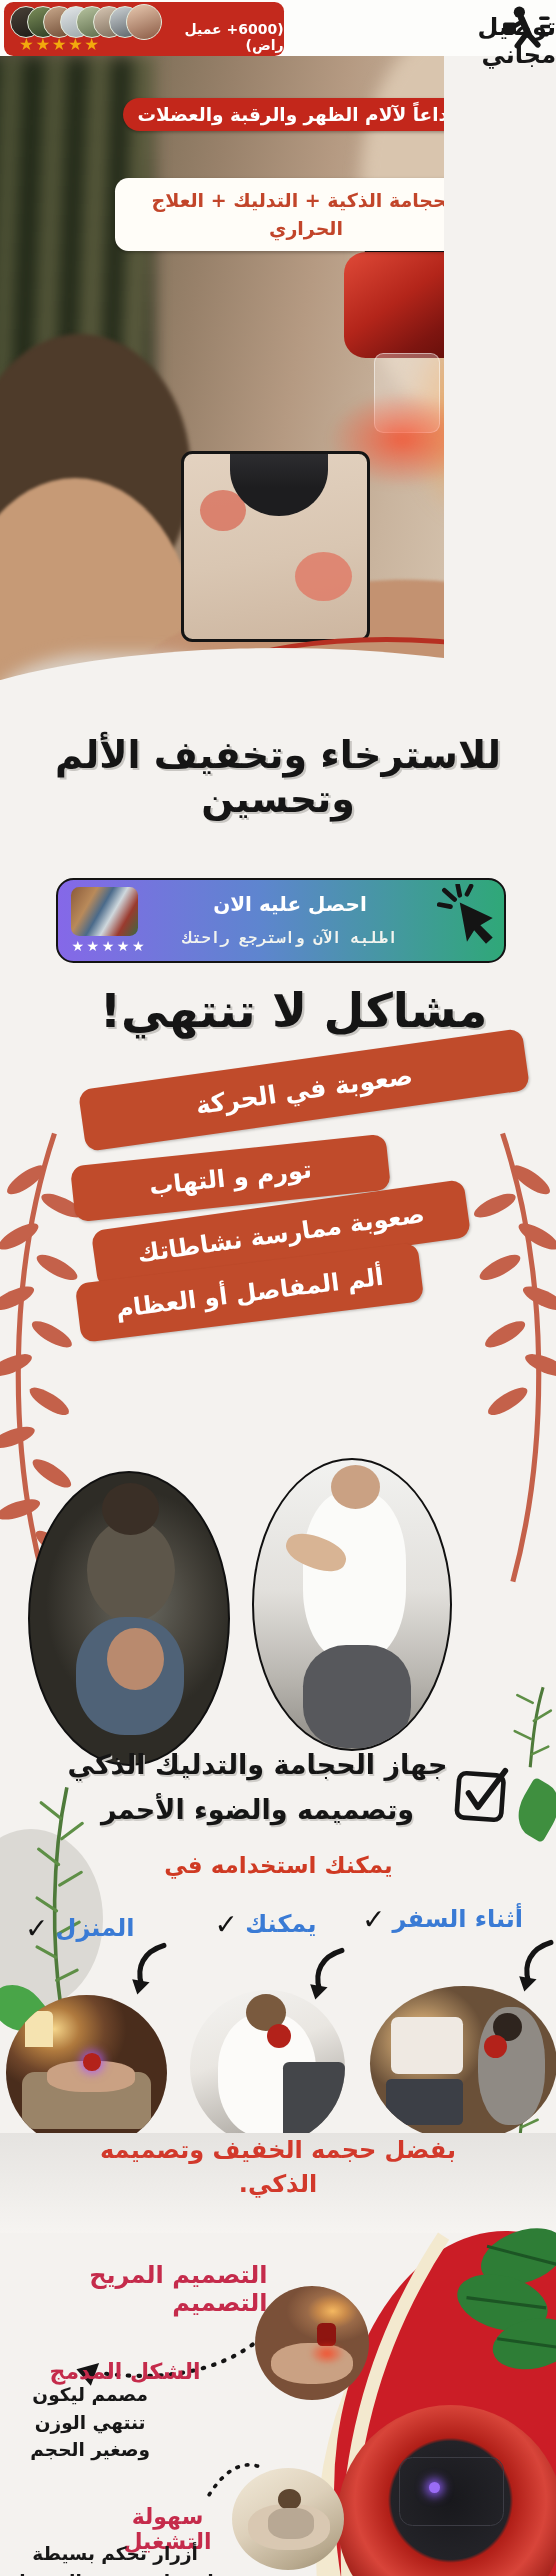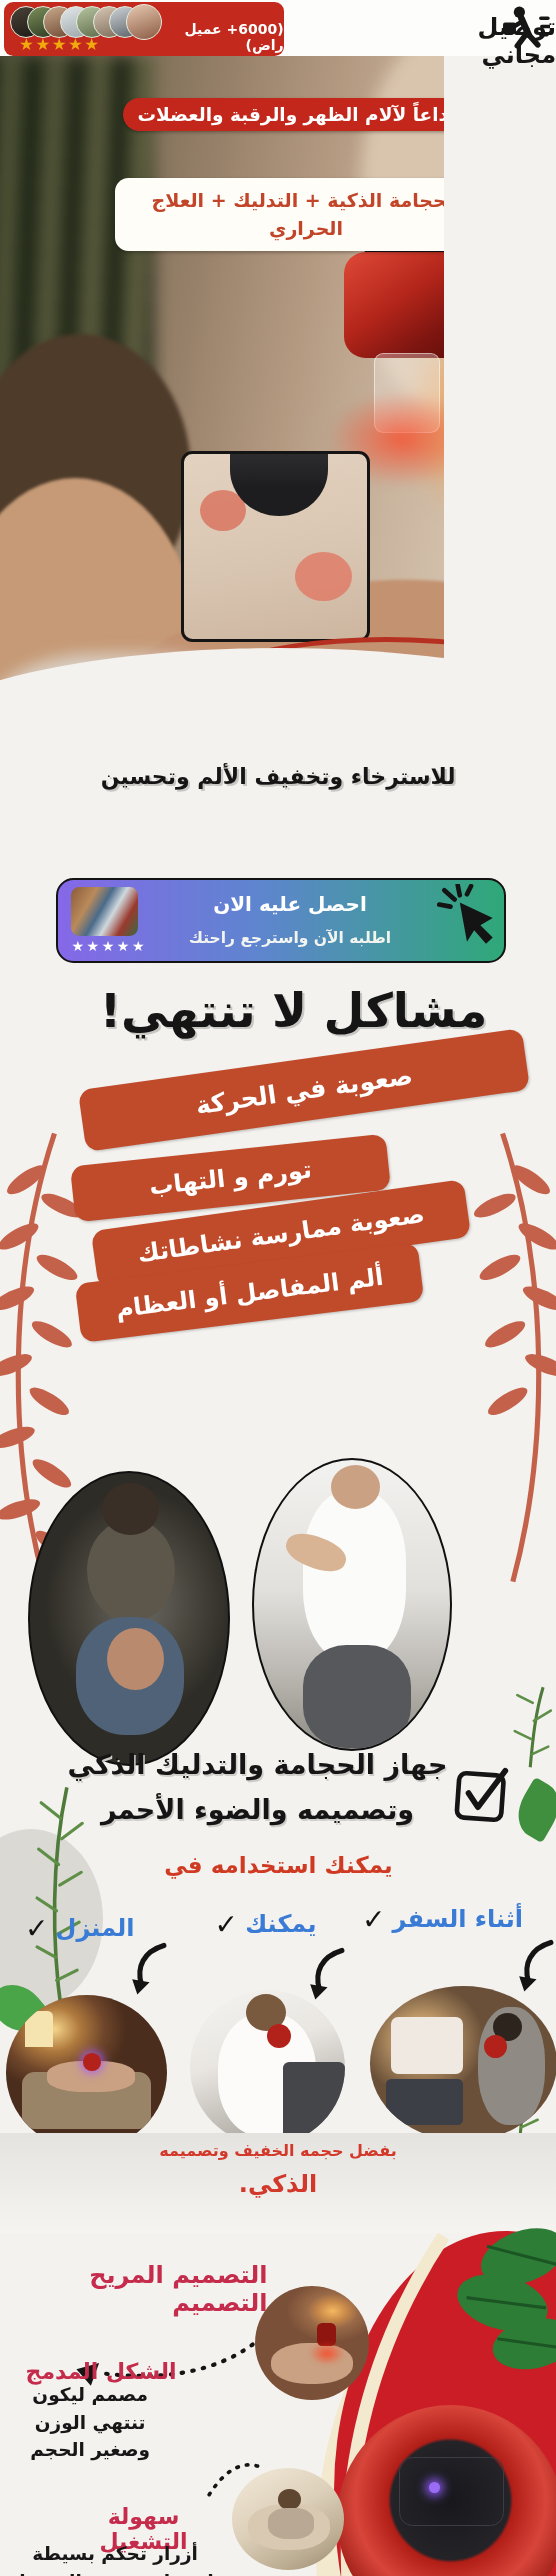--- a/index.html
+++ b/index.html
@@ -50,21 +50,21 @@
   .photo-knee{background:radial-gradient(93px 113px at 55% 45%,#6a6a62 0%,#4a473f 55%,#2e2c26 100%);}
   .photo-back{background:linear-gradient(180deg,#f2f2f0 0%,#e2e0dc 45%,#b9b6b0 75%,#8e8b85 100%);}
   .photo-home{background:radial-gradient(72px 62px at 30% 22%,#f5d58a 0%,#b07a3e 35%,#6e452a 70%,#4a2d1c 100%);}
   .photo-office{background:linear-gradient(160deg,#f5f4f2 0%,#e9e6e1 40%,#b8b4ae 75%,#6e6a64 100%);}
   .photo-travel{background:radial-gradient(62px 57px at 28% 35%,#f2cf8e 0%,#cba36e 35%,#9a7a55 65%,#6a5038 100%);}
   
   .place-label{color:#3a7bd5;font-size:24px;font-weight:bold;}
   .check-glyph{color:#141414;font-size:28px;font-weight:bold;}
   .red-sub{color:#cf3a23;font-size:23px;font-weight:bold;}
   
-  .pink-label{color:#c52b4b;font-size:22px;font-weight:bold;}
+  .pink-label{color:#c52b4b;font-size:22px;font-weight:bold;margin-left:24px;}
   .feat-text{color:#171717;font-size:18.5px;font-weight:bold;line-height:1.5;}
   .blob-red{background:#cb1d26;border-radius:52% 48% 45% 55% / 45% 40% 60% 55%;}
   .blob-cream{background:#f3e9cf;border-radius:55% 45% 42% 58% / 48% 38% 62% 52%;}
   .circle-photo{border-radius:50%;overflow:hidden;}
   .spa-photo{background:radial-gradient(46px 31px at 68% 22%,#f5b860 0%,#c98a4a 30%,#9a6a48 55%,#7a5038 100%);}
   .device-close{background:radial-gradient(circle at 50% 42%,#18181c 0%,#232328 34%,#b01e17 36%,#d8453a 55%,#8e150f 78%,#5e0d08 100%);}
   .couch-photo{background:linear-gradient(150deg,#f2ead9 0%,#ddd0ba 45%,#b8a98e 80%,#96876c 100%);}
 </style>
 </head>
 <body>
@@ -137,31 +137,31 @@
     </div>
     <div class="abs ctr hero-tag" style="left:189px;top:608px;width:173px;height:30px;">
       <span>جهاز الحجامة</span>
     </div>
 
     <div class="abs" style="left:134px;top:581px;width:505px;height:185px;border-radius:50%;
          border-top:5.2px solid #b63022;background:transparent;"></div>
     <div class="abs hero-curve" style="left:-113px;top:592px;width:783px;height:216px;"></div>
   </div>
 
-  <div class="abs ctr big-black" style="left:20.6px;top:748px;width:515px;height:57px;font-size:22px;">
+  <div class="abs ctr big-black" style="left:20.6px;top:748px;width:515px;height:57px;font-size:38px;">
     <span>للاسترخاء وتخفيف الألم وتحسين</span>
   </div>
 
   <div class="abs cta">
     <div class="abs cta-thumb"></div>
     <div class="abs cta-stars" style="left:13.4px;top:58px;">★★★★★</div>
     <div class="abs ctr cta-title" style="left:93px;top:7.2px;width:278px;height:34px;">
       <span>احصل عليه الان</span>
     </div>
-    <div class="abs ctr cta-sub" style="left:93px;top:45px;width:278px;height:26px;">
+    <div class="abs ctr cta-sub" style="left:93px;top:45px;width:278px;height:26px;font-family:Liberation Mono, monospace;">
       <span>اطلبه الآن واسترجع راحتك</span>
     </div>
     <svg class="abs" style="left:379px;top:4.1px;" width="62" height="70" viewBox="0 0 120 136">
       <path d="M44 36 L58 112 L72 90 L95 116 L108 104 L84 80 L108 66 Z" fill="#141414"></path>
       <path d="M34 30 L14 12 M44 22 L40 2 M26 44 L4 40 M58 20 L66 4" stroke="#141414" stroke-width="9" stroke-linecap="round"></path>
     </svg>
   </div>
 
   <div class="abs ctr big-black" style="left:46px;top:972px;width:495px;height:77px;font-size:47px;">
     <span>مشاكل لا تنتهي!</span>
@@ -302,21 +302,21 @@
   <div class="abs oval photo-home" style="left:6.2px;top:1995px;width:161px;height:155px;">
     <div class="abs" style="left:18.5px;top:15.5px;width:28px;height:36px;border-radius:5.2px 5.2px 0 0;background:#f5e3b0;"></div>
     <div class="abs" style="left:15.5px;top:77px;width:129px;height:57px;border-radius:12.4px;background:#9a8468;"></div>
     <div class="abs" style="left:41px;top:66px;width:88px;height:31px;border-radius:40%;background:#caa183;"></div>
     <div class="abs" style="left:77px;top:58px;width:17.5px;height:17.5px;border-radius:50%;background:#b3221a;
          box-shadow:0 0 8.2px 3.1px rgba(170,90,250,.7);"></div>
   </div>
 
   <div class="abs" style="left:0;top:2133px;width:556px;height:100px;
        background:linear-gradient(180deg,#e5e3e0 0%,#f1efec 70%,#f6f4f1 100%);"></div>
-  <div class="abs ctr" style="left:46px;top:2134px;width:464px;height:32px;font-size:16px;font-weight:bold;color:#d2392b;">
+  <div class="abs ctr" style="left:46px;top:2134px;width:464px;height:32px;font-size:24px;font-weight:bold;color:#d2392b;">
     <span>بفضل حجمه الخفيف وتصميمه</span>
   </div>
   <div class="abs ctr" style="left:46px;top:2168px;width:464px;height:32px;font-size:24px;font-weight:bold;color:#d2392b;">
     <span>الذكي.</span>
   </div>
 
   <div class="abs blob-cream" style="left:317px;top:2246px;width:289px;height:546px;transform:rotate(7deg);"></div>
   <div class="abs blob-red" style="left:334px;top:2231px;width:330px;height:577px;"></div>
   <svg class="abs" style="left:289px;top:2231px;" width="268" height="582" viewBox="0 0 520 1130">
     <path d="M300 10 Q -10 480 195 1110" stroke="#f3e9cf" stroke-width="26" fill="none"></path>

